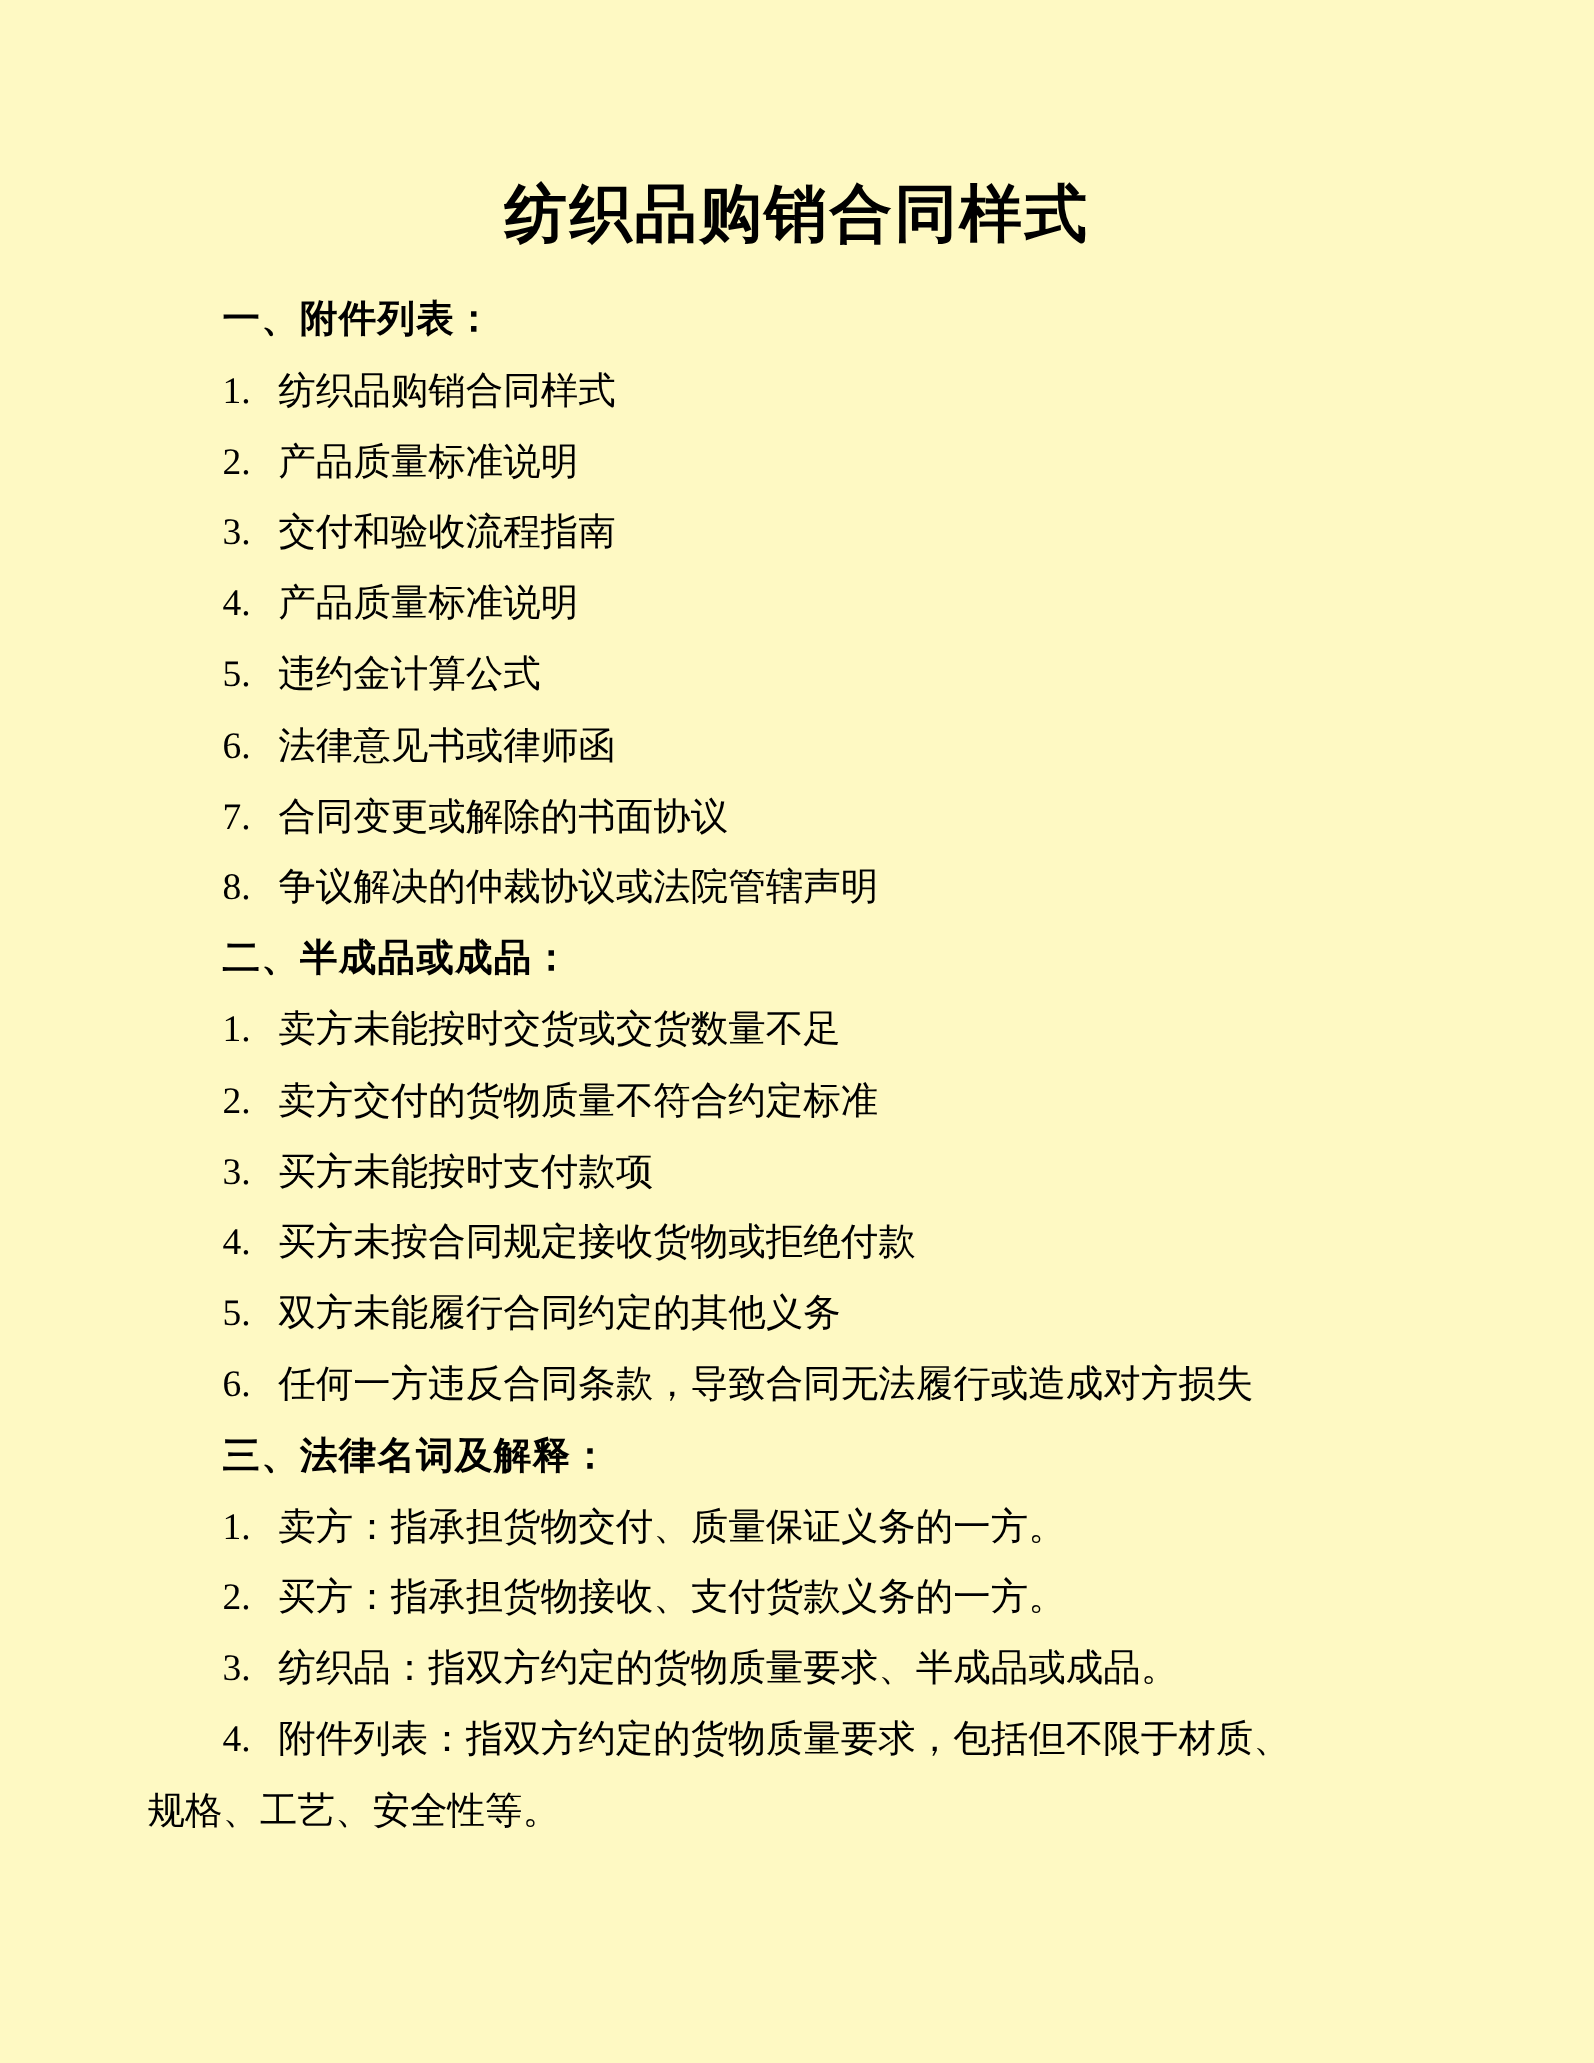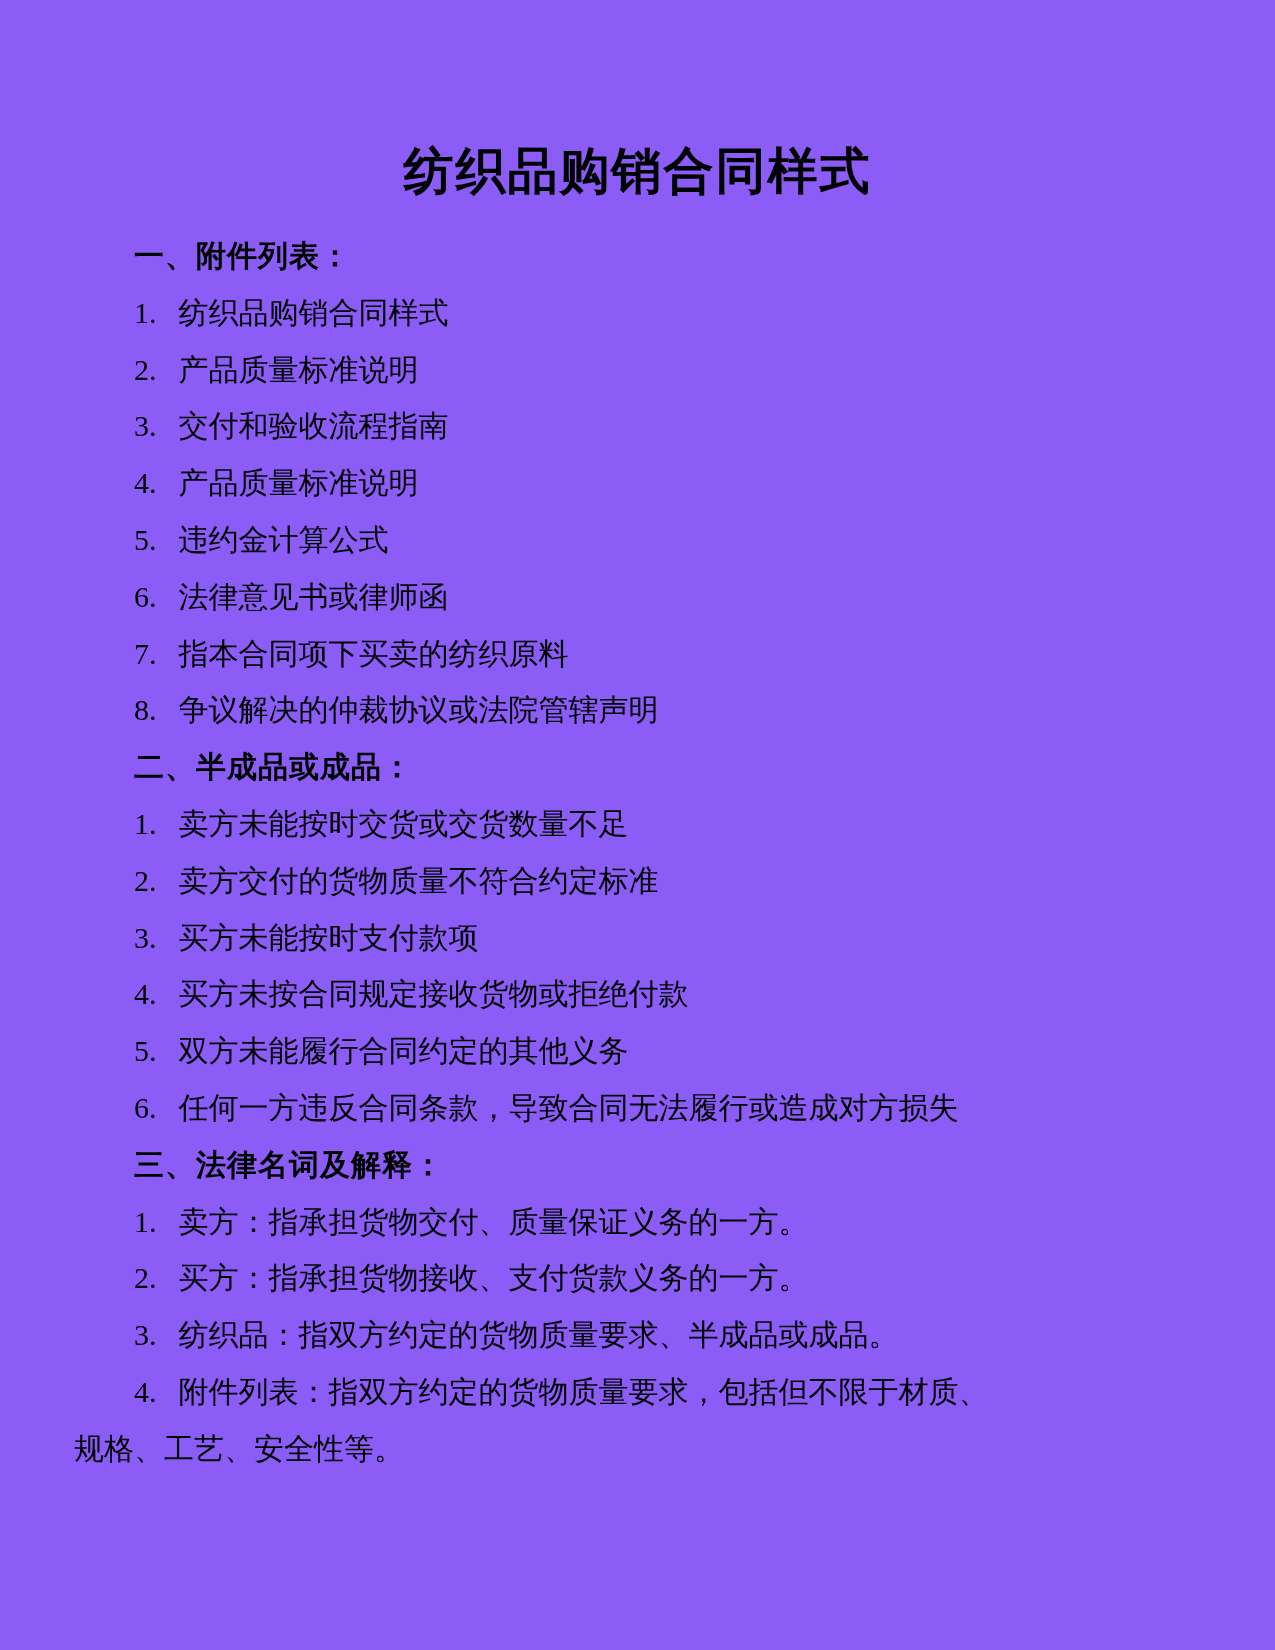--- a/index.html
+++ b/index.html
@@ -2,40 +2,40 @@
 <html lang="zh"><head>
 <meta charset="utf-8">
 <style>
   html, body { margin: 0; padding: 0; }
   body { background: #ffffff; }
 
   .page {
     position: relative;
     width: 1275px;
     height: 1650px;
-    background: #8b5cf6;
+    background: #fef9c3;
     color: #000000;
     overflow: hidden;
     font-family: "Liberation Serif", "DejaVu Serif", serif;
   }
 
   .doc-title {
     margin: 0;
     padding-top: 140px;
     text-align: center;
     font-size: 50px;
     line-height: 62px;
     font-weight: 700;
     letter-spacing: 2px;
     font-family: "Liberation Serif", "DejaVu Serif", serif;
   }
 
   .doc-body {
     margin-top: 26px;
-    padding-left: 74px;
+    padding-left: 118px;
     width: 930px;
     font-size: 30px;
     line-height: 56.8px;
   }
 
   .doc-body p {
     margin: 0;
     padding: 0;
     text-indent: 60px; 
   }
@@ -73,21 +73,21 @@
     <p class="item">
       <span class="num">4.</span><span class="txt">产品质量标准说明</span>
     </p>
     <p class="item">
       <span class="num">5.</span><span class="txt">违约金计算公式</span>
     </p>
     <p class="item">
       <span class="num">6.</span><span class="txt">法律意见书或律师函</span>
     </p>
     <p class="item">
-      <span class="num">7.</span><span class="txt">指本合同项下买卖的纺织原料</span>
+      <span class="num">7.</span><span class="txt">合同变更或解除的书面协议</span>
     </p>
     <p class="item">
       <span class="num">8.</span><span class="txt">争议解决的仲裁协议或法院管辖声明</span>
     </p>
 
     <p class="sec-heading">二、半成品或成品：</p>
 
     <p class="item">
       <span class="num">1.</span><span class="txt">卖方未能按时交货或交货数量不足</span>
     </p>

